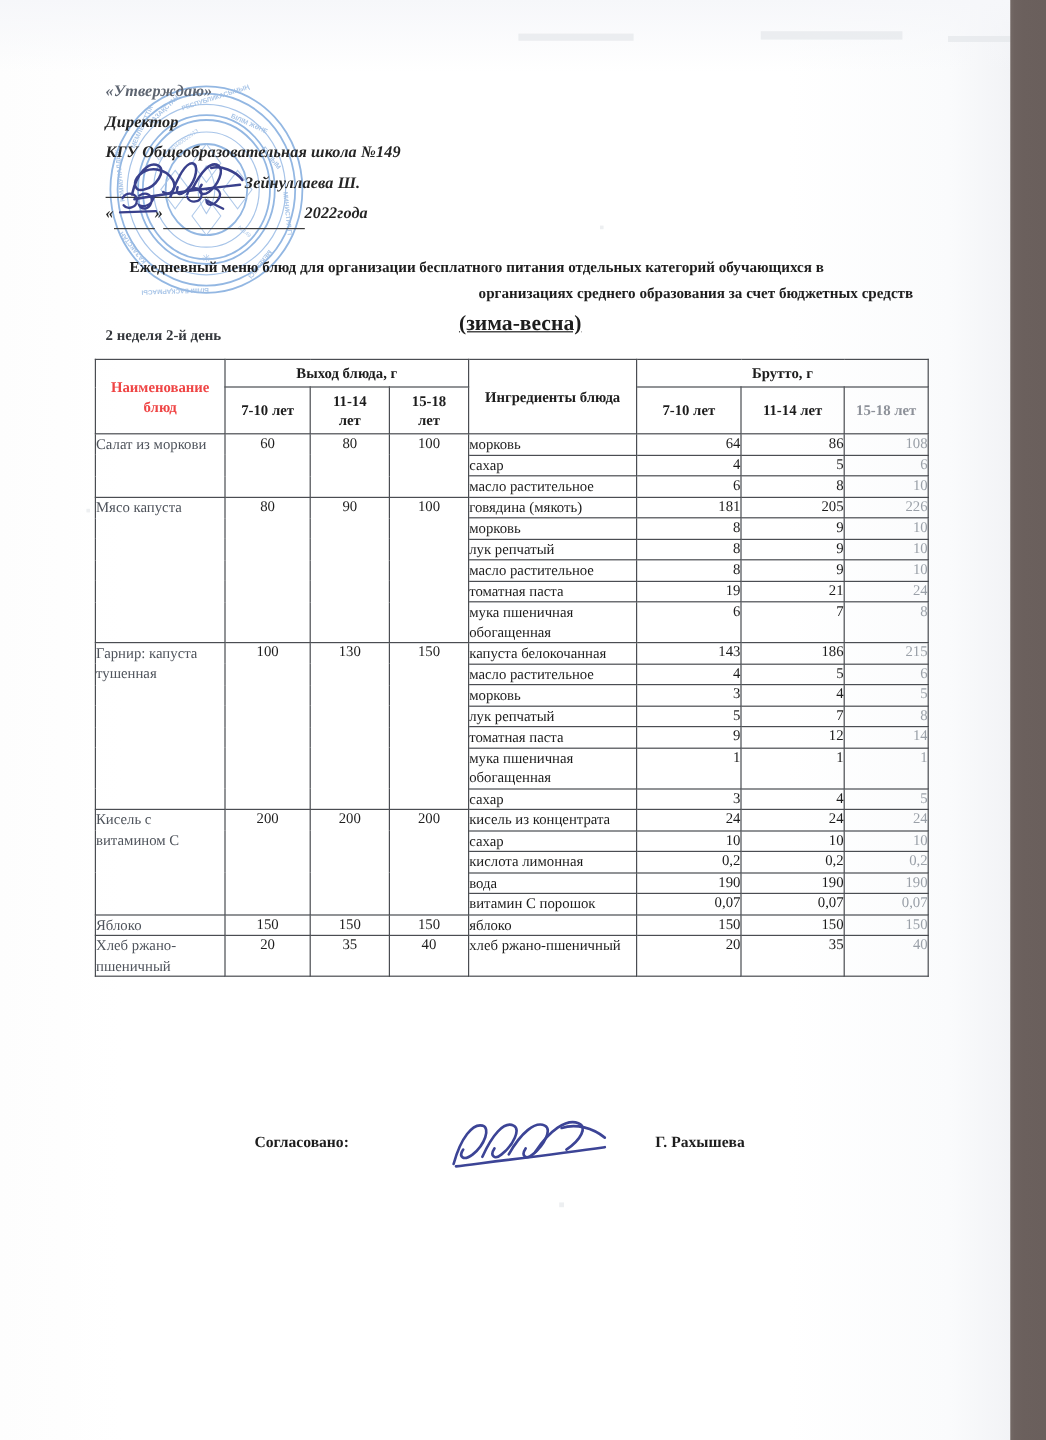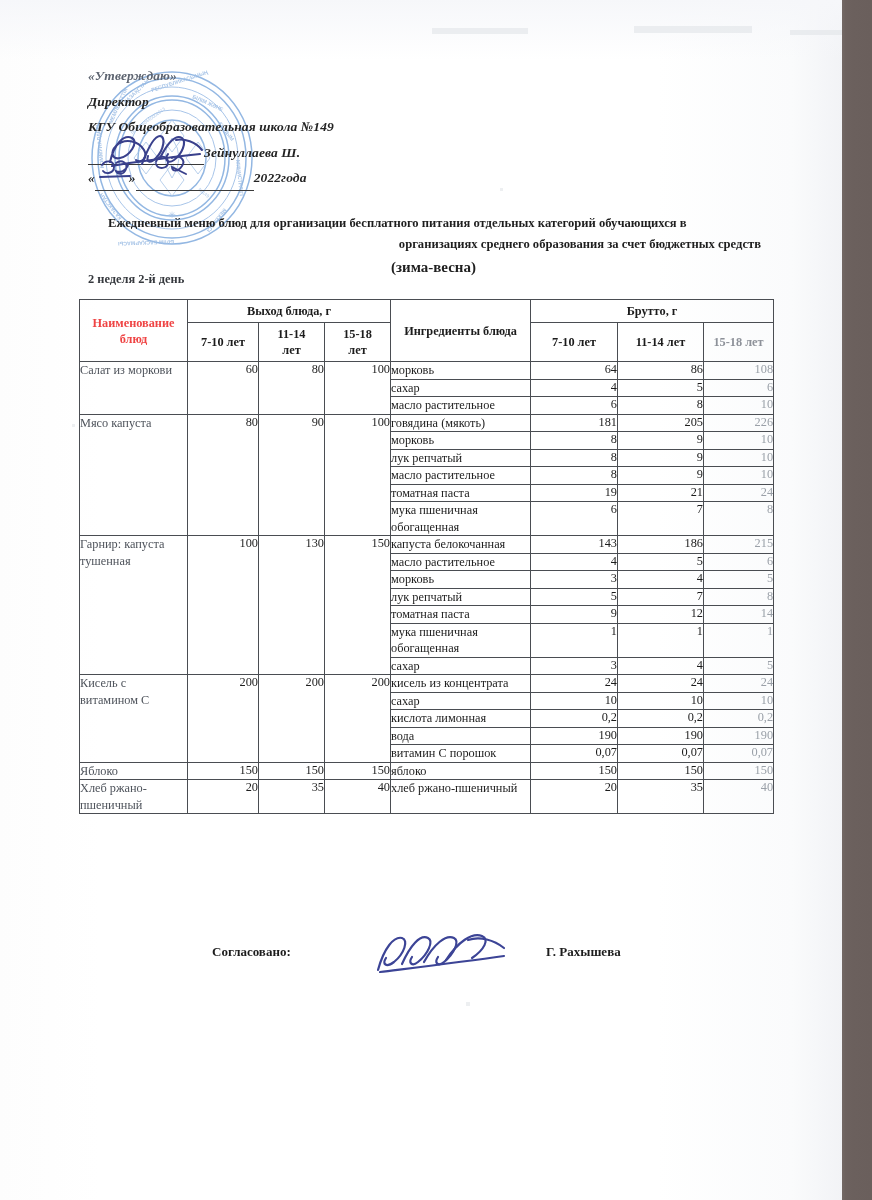--- a/index.html
+++ b/index.html
@@ -130,23 +130,24 @@
     color: #1e1e1e;
   }
   .doc-title .l1 { text-align: left; padding-left: 2px; }
   .doc-title .l2 { text-align: right; }
   .doc-season {
     position: absolute;
     left: 106px;
     top: 259px;
     width: 655px;
     text-align: center;
-    font-size: 15px;
+    font-size: 18px;
     font-weight: bold;
     color: #1e1e1e;
+    text-decoration: underline;
   }
   .doc-week {
     position: absolute;
     left: 88px;
     top: 272px;
     font-size: 12.4px;
     font-weight: bold;
     color: #35383d;
   }
 
@@ -184,21 +185,21 @@
   }
   td.dish {
     padding: 4px 4px 4px 7px;
     text-align: left;
     line-height: 16.5px;
     color: #4e535b;
     vertical-align: top;
     font-family: Liberation Serif, serif;
   }
   td.yield {
-    text-align: right;
+    text-align: center;
     vertical-align: top;
     padding-top: 4px;
     color: #1e1e1e;
   }
   td.ingr {
     padding: 4px 3px 4px 7px;
     text-align: left;
     line-height: 16.5px;
     color: #1c1c1c;
   }

